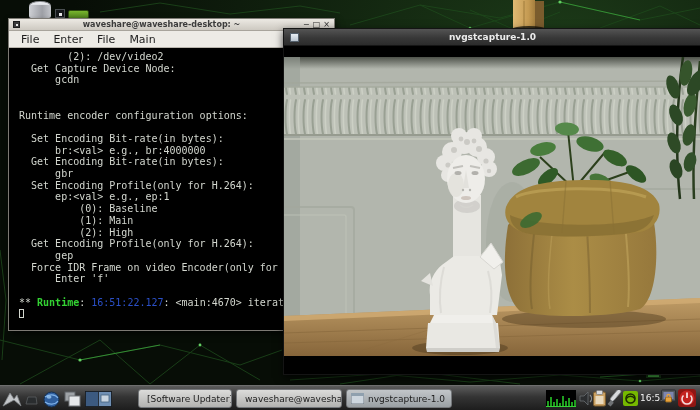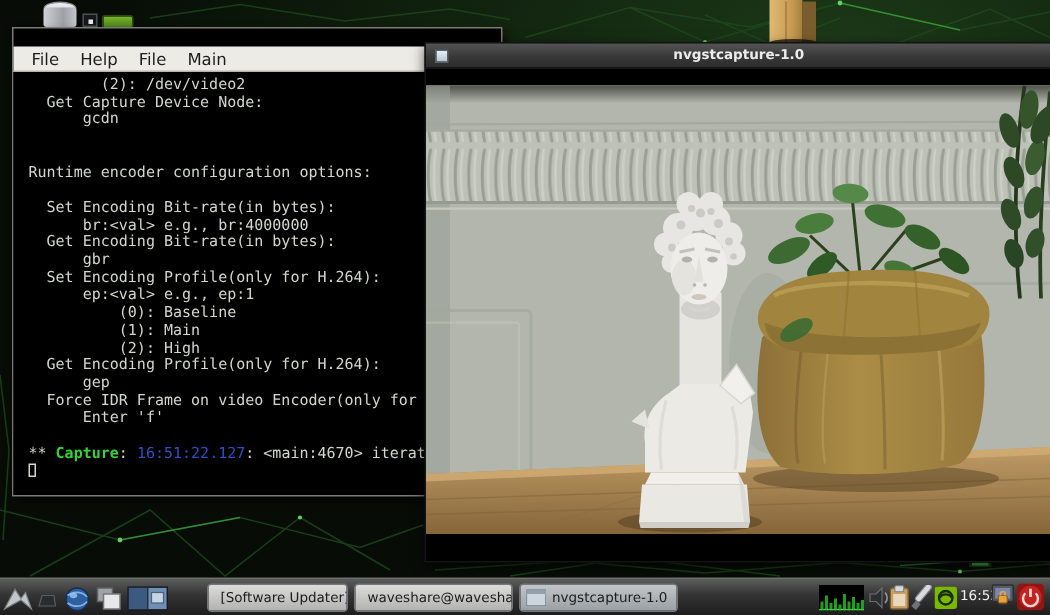--- a/index.html
+++ b/index.html
@@ -126,23 +126,32 @@
   </svg>
 
   <div id="drive-icon" class="abs">
     <div id="drive-top"></div>
     <div id="drive-body"></div>
   </div>
   <div id="mini-dark-icon" class="abs"></div>
   <div id="nv-desktop-icon" class="abs"></div>
 
   <div id="terminal-window" class="abs">
+    <div id="terminal-titlebar">
+      <div id="terminal-title-icon"></div>
+      <div id="terminal-title">waveshare@waveshare-desktop: ~</div>
+      <div class="win-ctrls">
+        <span class="win-ctrl">−</span>
+        <span class="win-ctrl">□</span>
+        <span class="win-ctrl">×</span>
+      </div>
+    </div>
     <div id="terminal-menubar">
       <span class="menu-item">File</span>
-      <span class="menu-item">Help</span>
+      <span class="menu-item">Enter</span>
       <span class="menu-item">File</span>
       <span class="menu-item">Main</span>
     </div>
     <div id="terminal-body">
       <div id="terminal-output">        (2): /dev/video2
   Get Capture Device Node:
       gcdn
 
 
 Runtime encoder configuration options:
@@ -155,21 +164,21 @@
       ep:&lt;val&gt; e.g., ep:1
           (0): Baseline
           (1): Main
           (2): High
   Get Encoding Profile(only for H.264):
       gep
   Force IDR Frame on video Encoder(only for H.264):
       Enter 'f'
 
 </div>
-      <div id="terminal-message"><span>** </span><span class="msg-label">Capture</span><span>: </span><span class="msg-time">16:51:22.127</span><span>: &lt;main:4670&gt; iterating cap</span></div>
+      <div id="terminal-message"><span>** </span><span class="msg-label">Runtime</span><span>: </span><span class="msg-time">16:51:22.127</span><span>: &lt;main:4670&gt; iterating cap</span></div>
       <div><span id="terminal-cursor"></span></div>
     </div>
   </div>
 
   <div id="capture-window" class="abs">
     <div id="capture-titlebar">
       <div id="capture-title-icon"></div>
       <div id="capture-title">nvgstcapture-1.0</div>
     </div>
 

